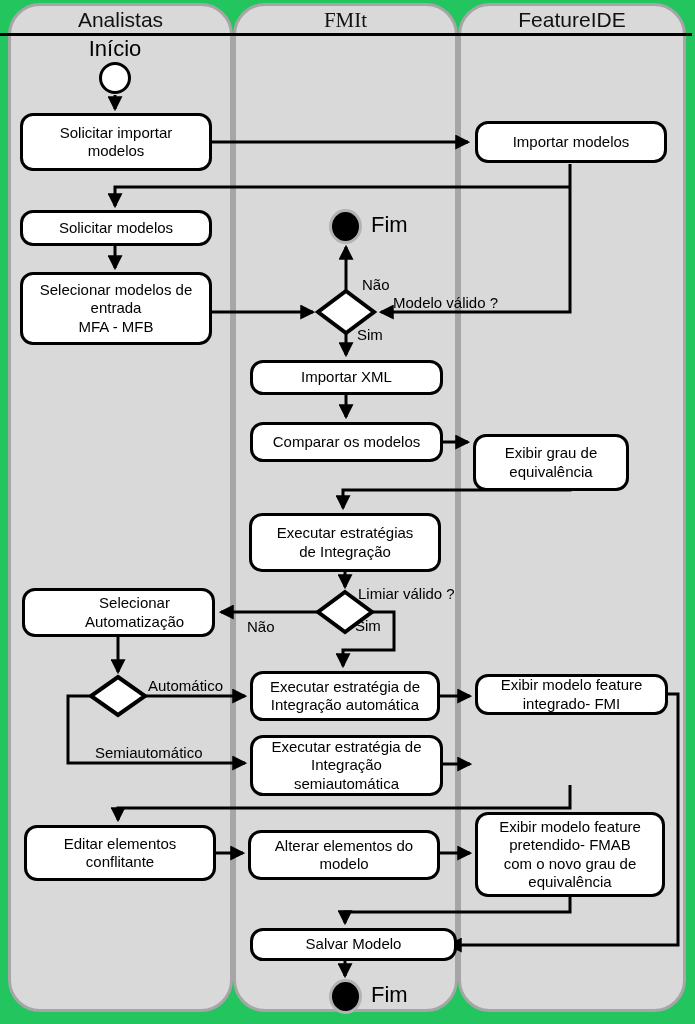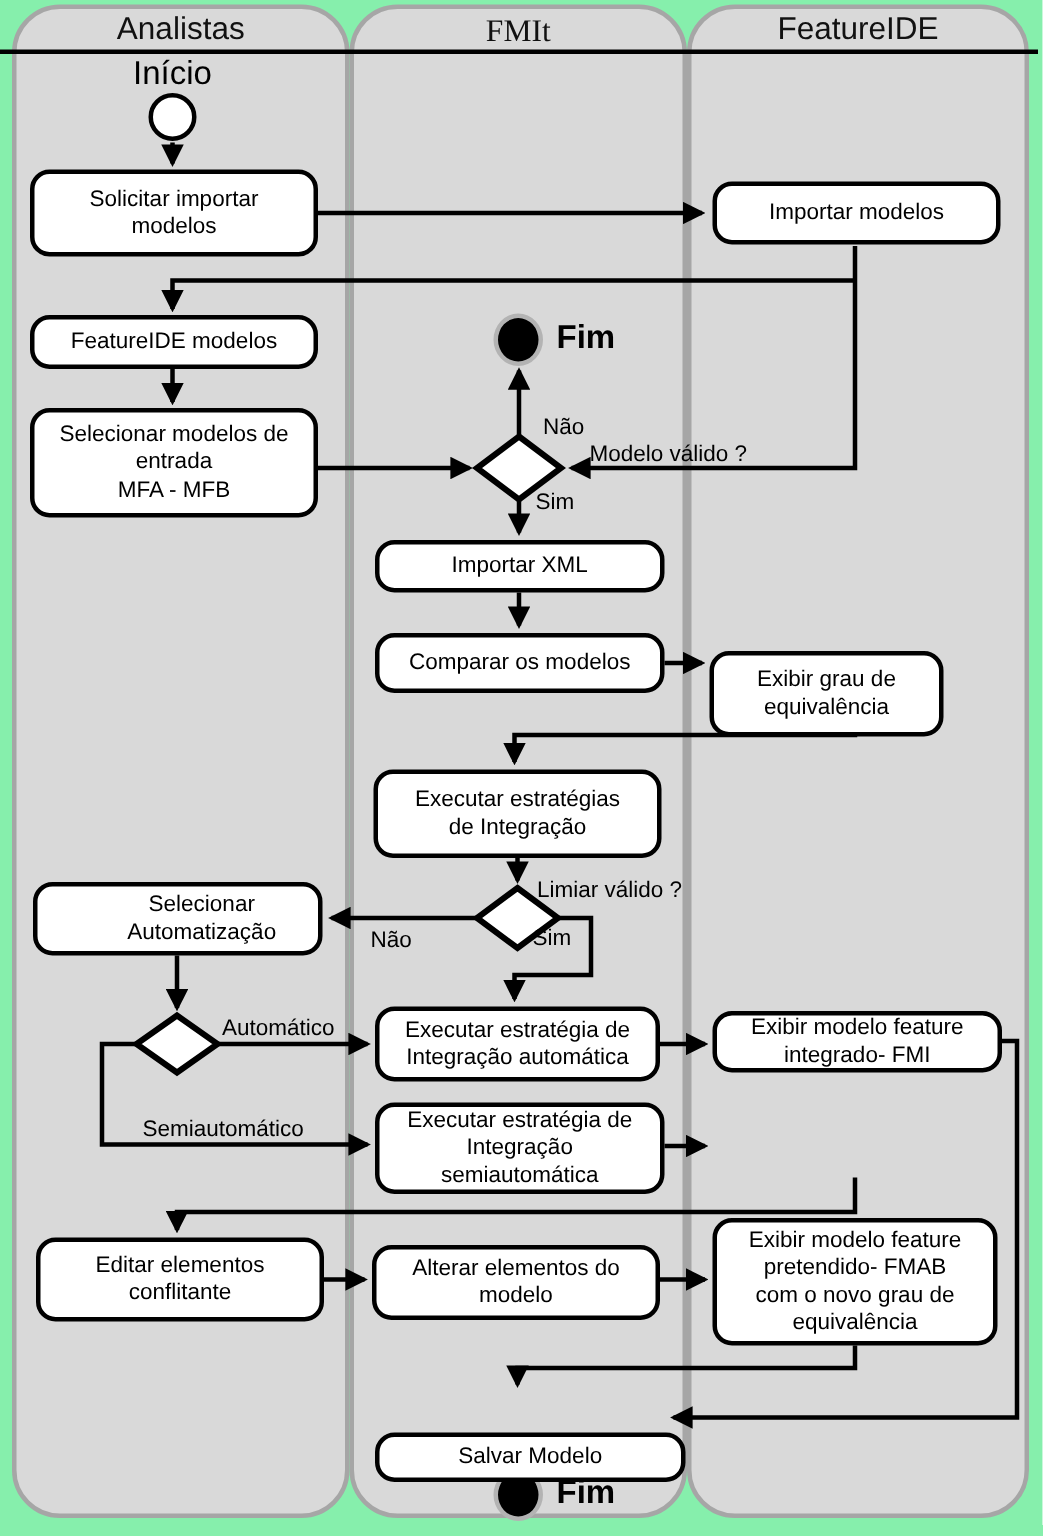--- a/index.html
+++ b/index.html
@@ -1,17 +1,17 @@
 <!DOCTYPE html>
 <html><head>
 <meta charset="utf-8">
 <style>
   html,body{margin:0;padding:0;background:#ffffff;}
   #canvas{
-    position:relative;width:695px;height:1024px;background:#86efac;overflow:hidden;
+    position:relative;width:695px;height:1024px;background:#22c55e;overflow:hidden;
     font-family:"Liberation Sans",sans-serif;color:#000;
   }
   .lane{
     position:absolute;top:3px;height:1009px;background:#d9d9d9;
     border:3px solid #a6a6a6;border-radius:32px;box-sizing:border-box;
   }
   .lane-title{
     position:absolute;top:7px;height:26px;line-height:26px;text-align:center;
     font-size:21px;color:#111;z-index:3;
   }
@@ -19,21 +19,21 @@
     position:absolute;left:0;top:33px;width:692px;height:3px;background:#000;z-index:2;
   }
   .node{
     position:absolute;background:#ffffff;border:3px solid #000;border-radius:13px;
     display:flex;align-items:center;justify-content:center;text-align:center;
     font-size:15px;line-height:1.22;white-space:pre-line;box-sizing:border-box;
     padding:2px 4px;z-index:4;
   }
   .flow-label{position:absolute;font-size:15px;z-index:4;}
   .big-label{position:absolute;font-size:22px;z-index:4;}
-  .bold{font-weight:700;}
+  .bold{font-weight:400;}
   .initial-node{
     position:absolute;left:99px;top:62px;width:32px;height:32px;border-radius:50%;
     background:#fff;border:3px solid #000;box-sizing:border-box;z-index:4;
   }
   .final-node{
     position:absolute;width:27px;height:29px;border-radius:50%;background:#000;
     border:3px solid #b3b3b3;box-sizing:content-box;z-index:4;
   }
   svg.wires{position:absolute;left:0;top:0;z-index:3;pointer-events:none;}
 </style>
@@ -94,41 +94,41 @@
   <div class="initial-node"></div>
 
   <div class="final-node" style="left:329px;top:209px;"></div>
   <div class="big-label bold" style="left:371px;top:212px;">Fim</div>
 
   <div class="final-node" style="left:329px;top:979px;"></div>
   <div class="big-label bold" style="left:371px;top:982px;">Fim</div>
 
   <div class="node" style="left:20px;top:113px;width:192px;height:58px;">Solicitar importar
 modelos</div>
-  <div class="node" style="left:20px;top:210px;width:192px;height:36px;">FeatureIDE  modelos</div>
+  <div class="node" style="left:20px;top:210px;width:192px;height:36px;">Solicitar  modelos</div>
   <div class="node" style="left:20px;top:272px;width:192px;height:73px;">Selecionar modelos de
 entrada
 MFA - MFB</div>
   <div class="node" style="left:22px;top:588px;width:193px;height:49px;padding-left:36px;">Selecionar
 Automatização</div>
   <div class="node" style="left:24px;top:825px;width:192px;height:56px;">Editar elementos
 conflitante</div>
 
   <div class="node" style="left:250px;top:360px;width:193px;height:35px;">Importar XML</div>
   <div class="node" style="left:249px;top:513px;width:192px;height:59px;">Executar estratégias
 de Integração</div>
   <div class="node" style="left:250px;top:422px;width:193px;height:40px;">Comparar os modelos</div>
   <div class="node" style="left:250px;top:671px;width:190px;height:50px;">Executar estratégia de
 Integração automática</div>
   <div class="node" style="left:250px;top:735px;width:193px;height:61px;">Executar estratégia de
 Integração
 semiautomática</div>
   <div class="node" style="left:248px;top:830px;width:192px;height:50px;">Alterar elementos do
 modelo</div>
-  <div class="node" style="left:250px;top:928px;width:207px;height:33px;margin-top:27px;">Salvar Modelo</div>
+  <div class="node" style="left:250px;top:928px;width:207px;height:33px;">Salvar Modelo</div>
 
   <div class="node" style="left:475px;top:121px;width:192px;height:42px;">Importar modelos</div>
   <div class="node" style="left:473px;top:434px;width:156px;height:57px;">Exibir grau de
 equivalência</div>
   <div class="node" style="left:475px;top:674px;width:193px;height:41px;">Exibir modelo feature
 integrado- FMI</div>
   <div class="node" style="left:475px;top:812px;width:190px;height:85px;">Exibir modelo feature
 pretendido- FMAB
 com o novo grau de
 equivalência</div>

